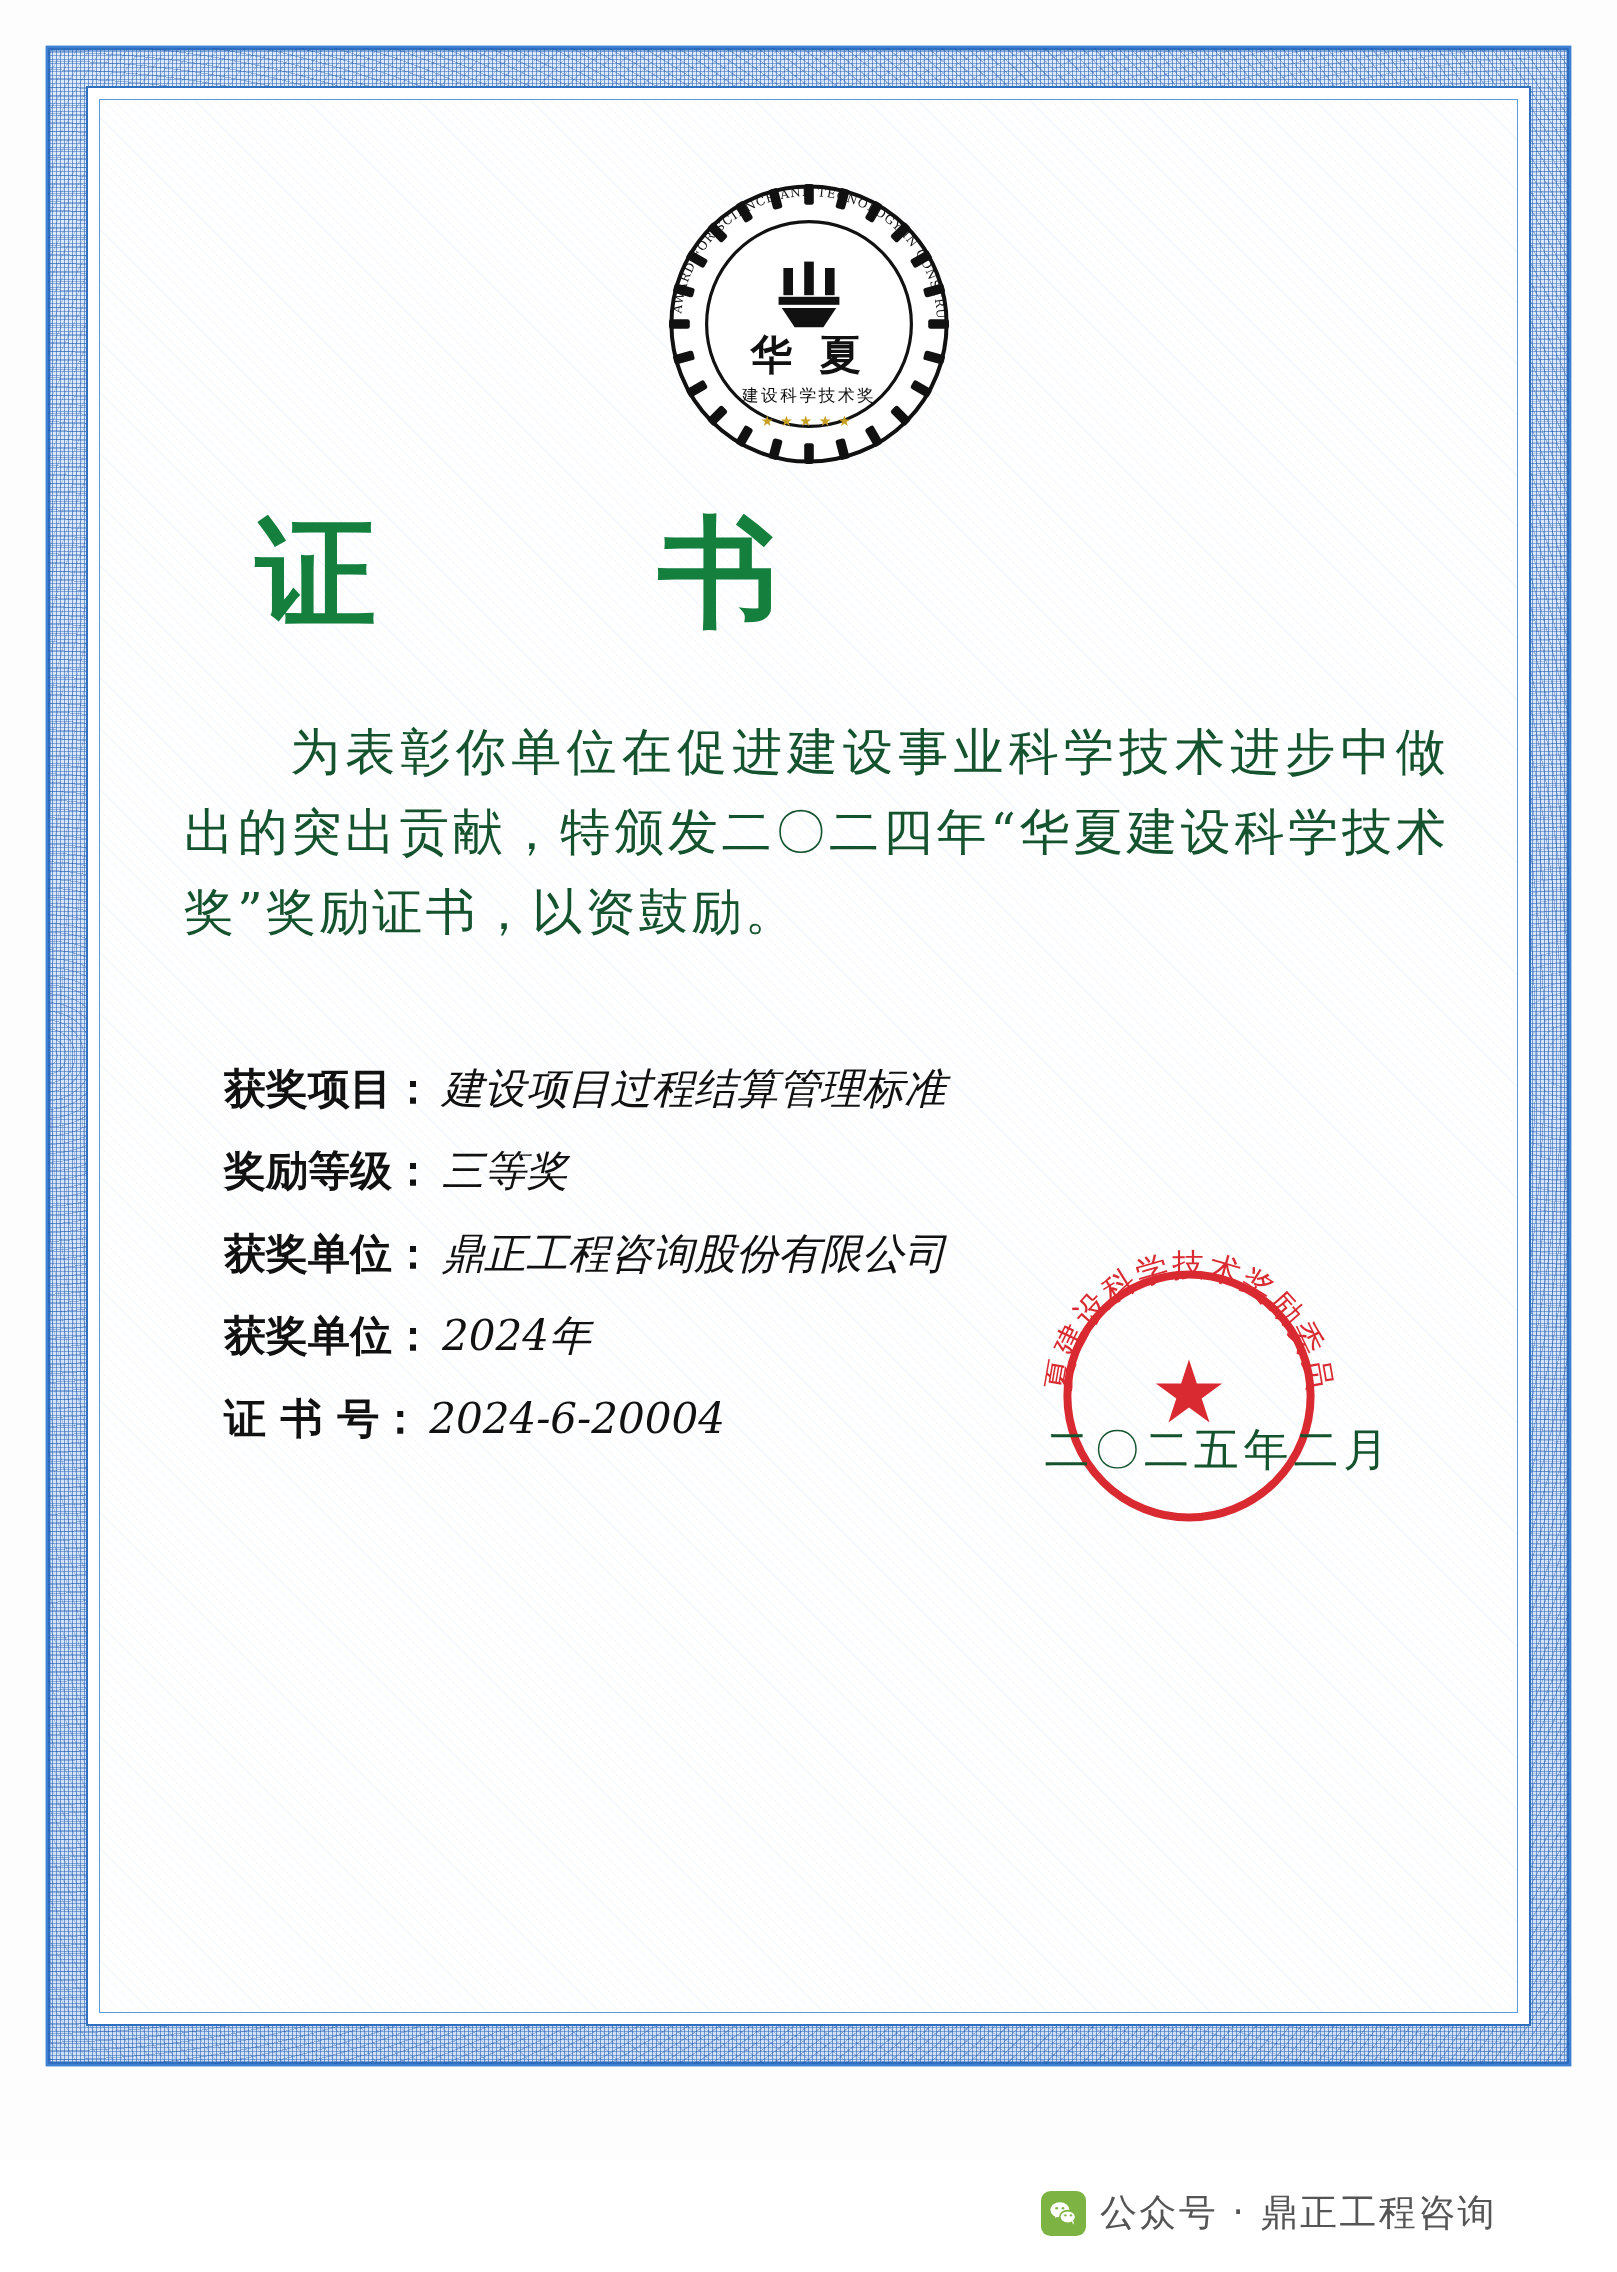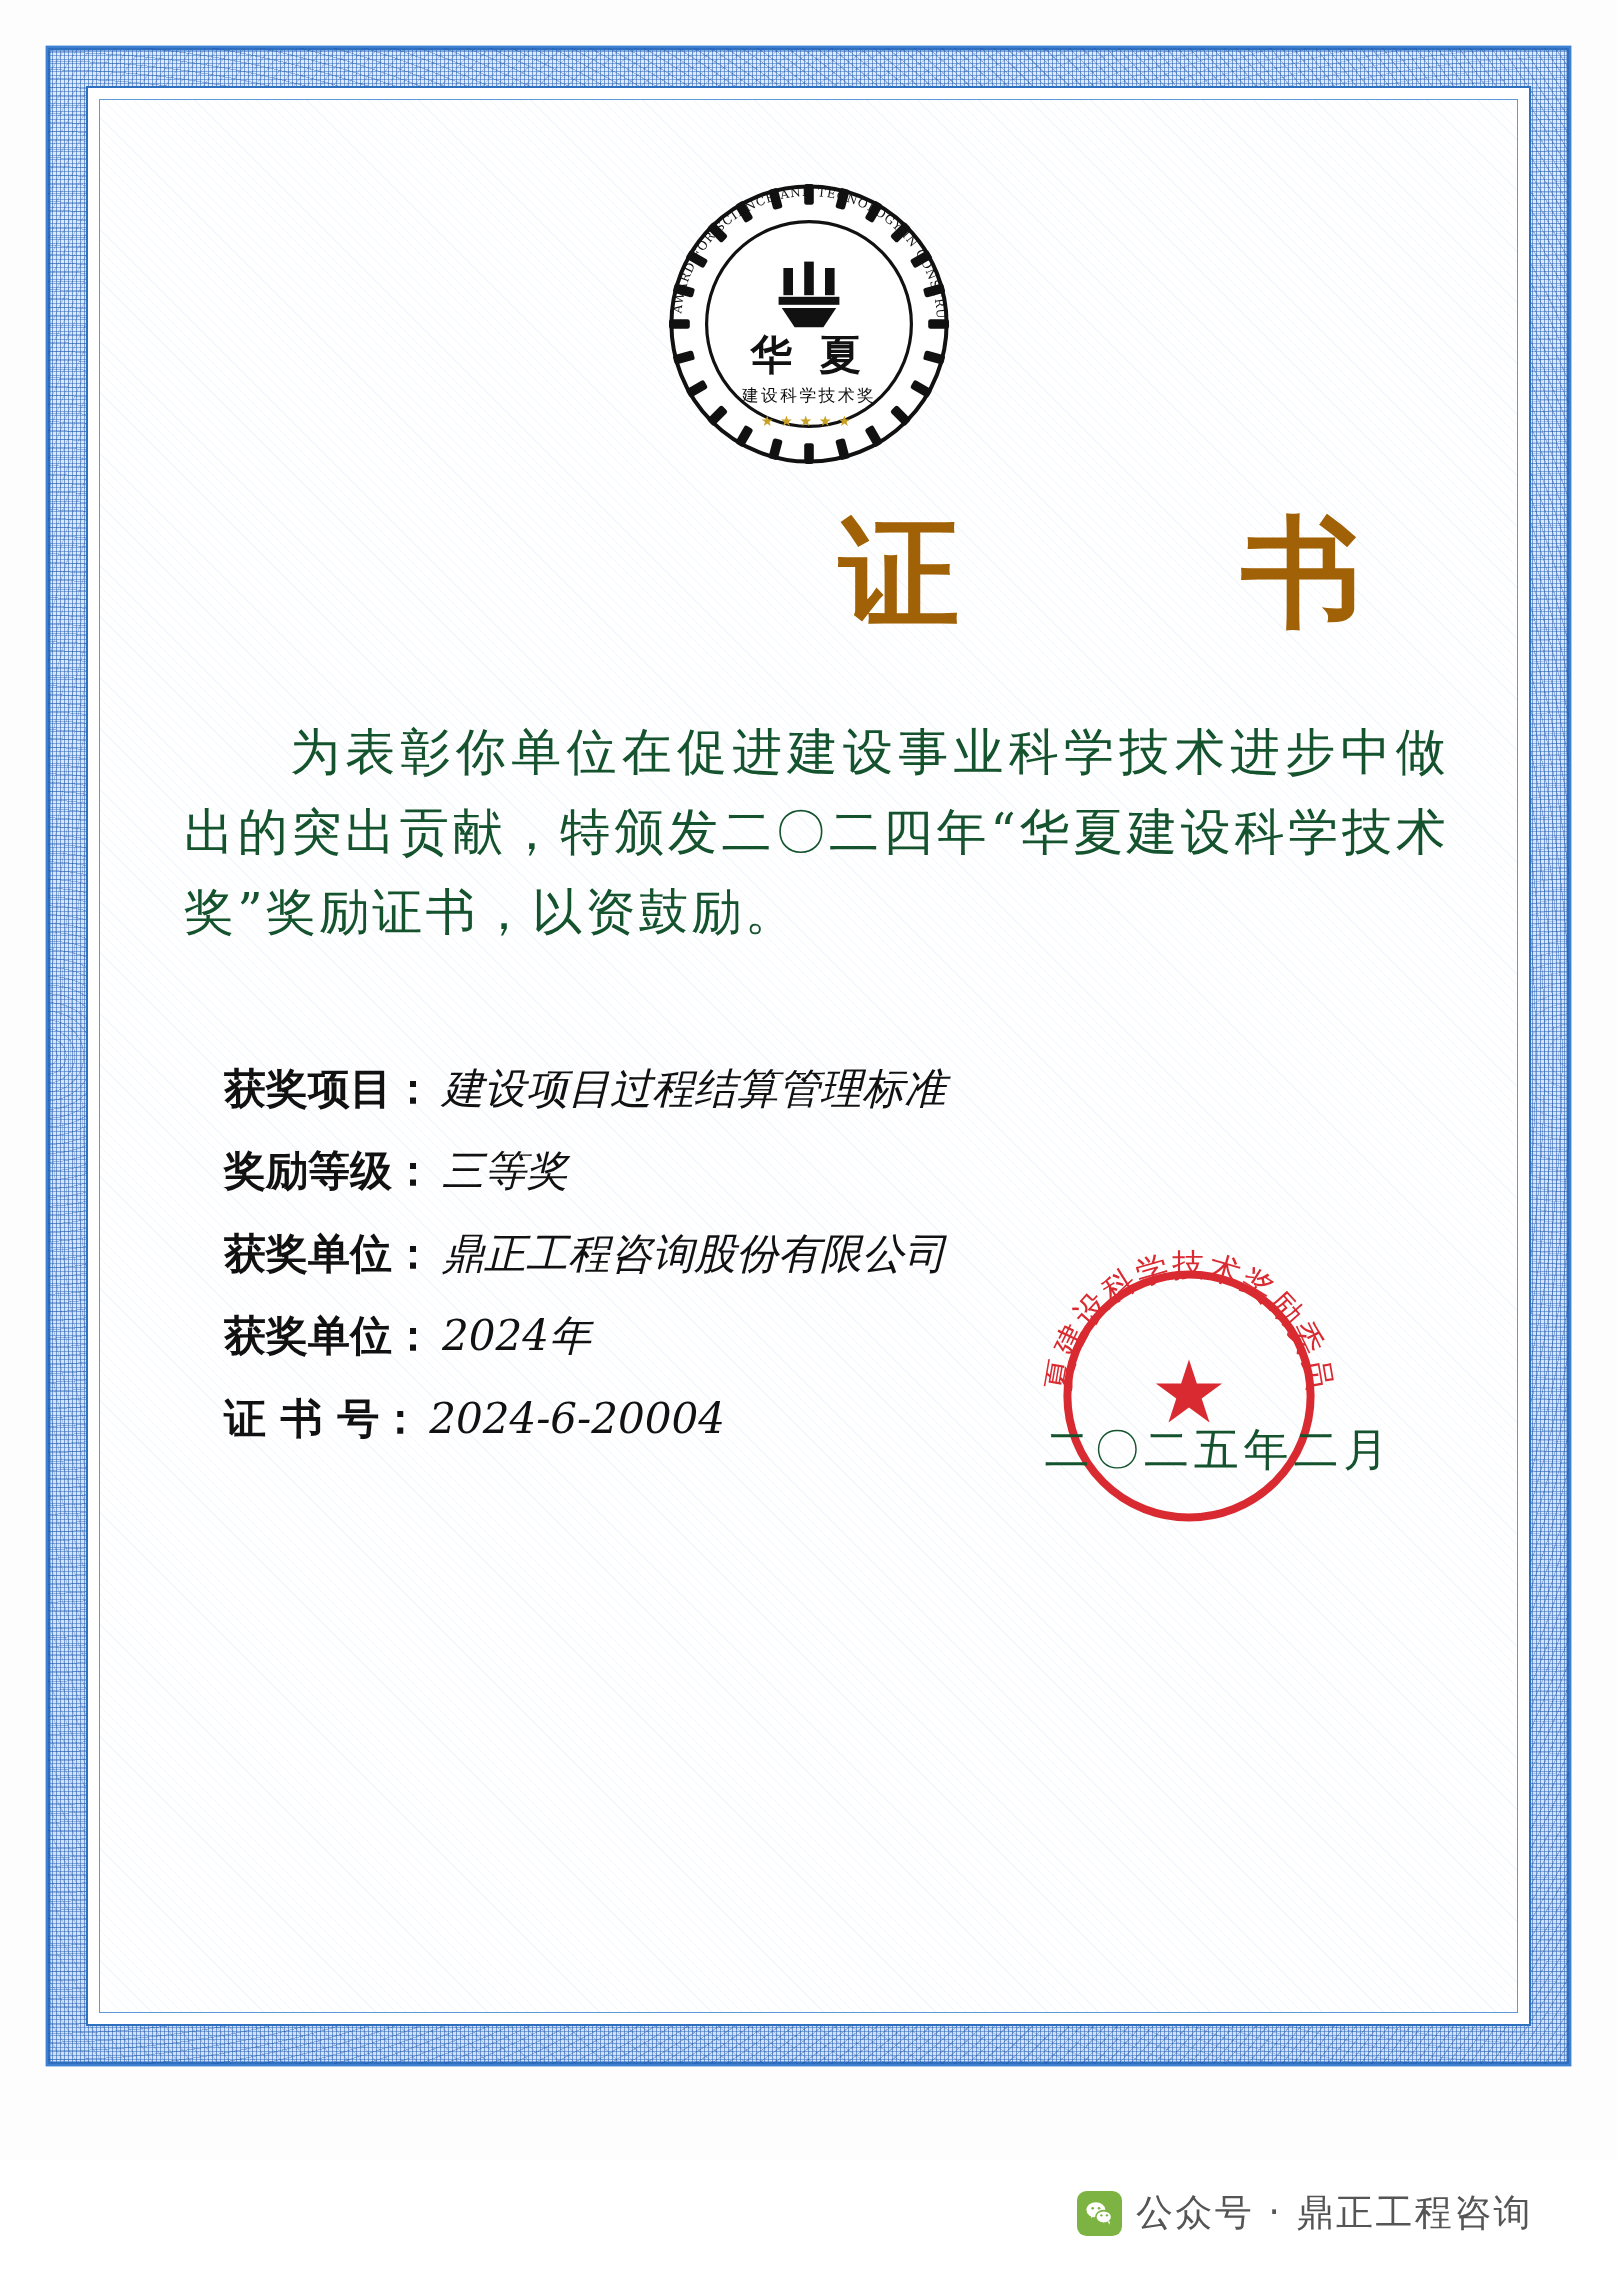--- a/index.html
+++ b/index.html
@@ -121,22 +121,22 @@
     height: 352px;
   }
   .emblem-wrap svg { display:block; }
 
   
   .cert-title {
     position: absolute;
     top: 392px;
     left: 0;
     right: 0;
-    text-align: right;
-    color: #a16207;
+    text-align: left;
+    color: #15803d;
     font-family: "DejaVu Serif", "Liberation Serif", serif;
     font-weight: bold;
     font-size: 120px;
     letter-spacing: 120px;
     text-indent: 120px;
     line-height: 1;
   }
 
   
   .cert-body {
@@ -203,21 +203,21 @@
   
   .footer {
     position: absolute;
     left: 0;
     bottom: 24px;
     width: 1617px;
     height: 72px;
     display: flex;
     align-items: center;
     justify-content: flex-end;
-    padding-right: 84px;
+    padding-right: 120px;
     box-sizing: border-box;
     gap: 14.4px;
   }
   .wechat-icon {
     width: 45px;
     height: 45px;
     border-radius: 9.6px;
     background: #7cb342;
     display: flex;
     align-items: center;

